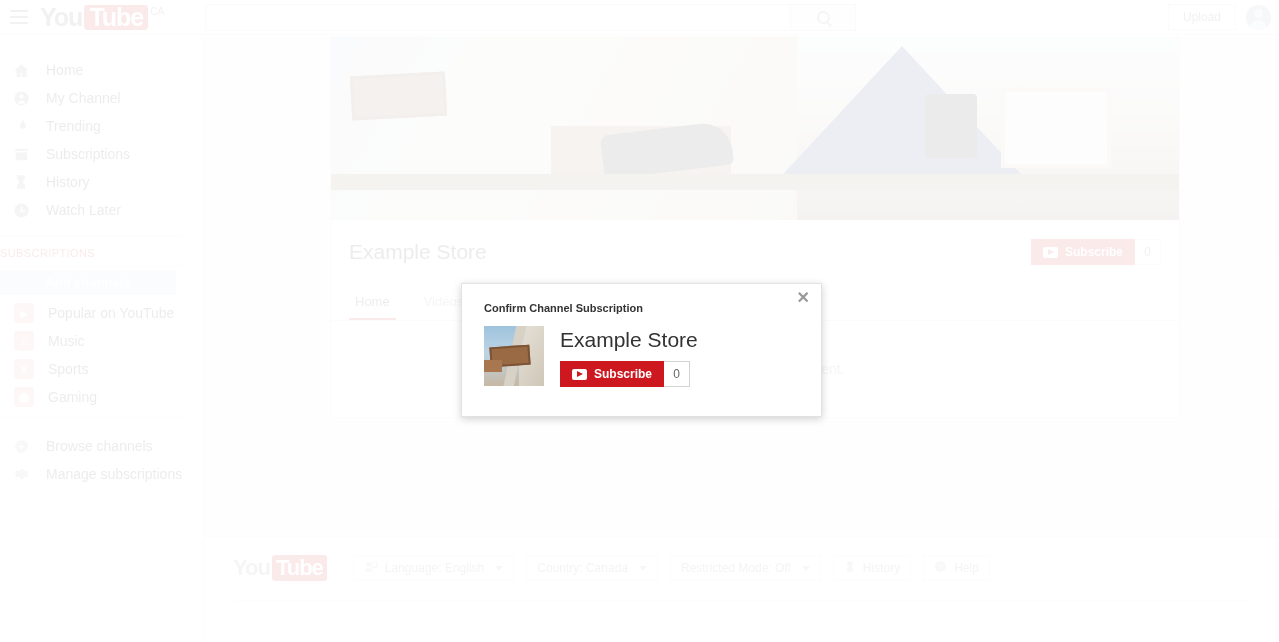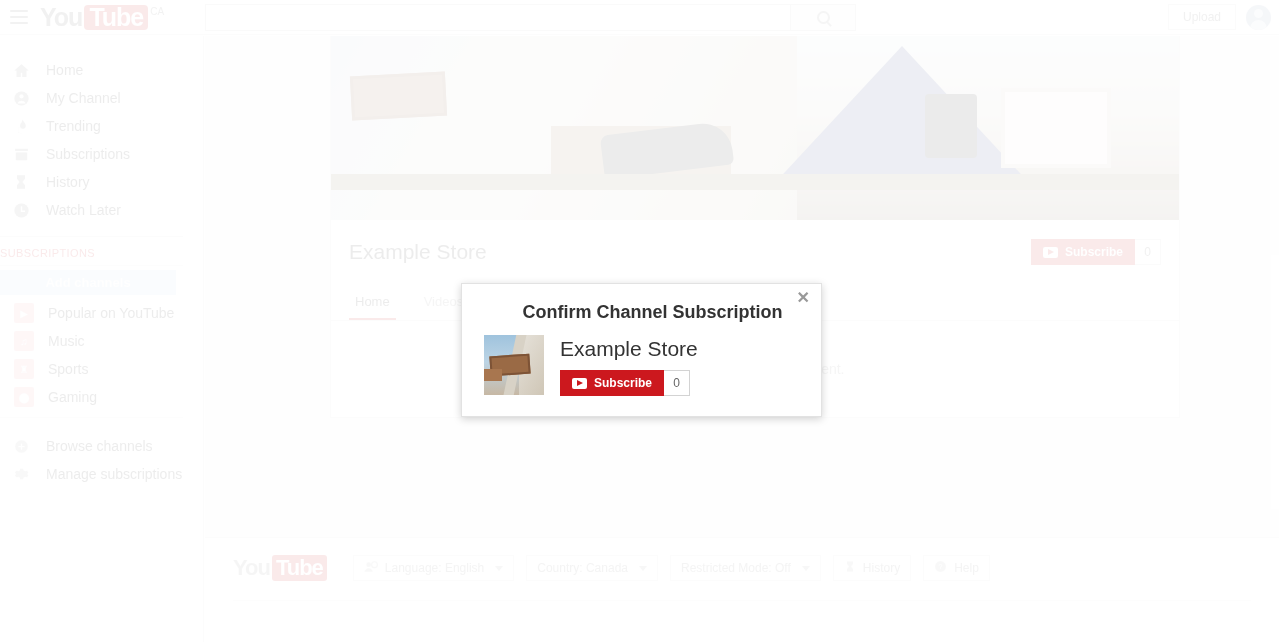--- a/index.html
+++ b/index.html
@@ -134,21 +134,21 @@
   .f-divider { position: absolute; left: 28px; right: 28px; top: 62px; height: 1px; background: #eee; }
 
   
   .modal {
     position: absolute; left: 461px; top: 283px; width: 361px; height: 134px;
     background: #fff; box-shadow: 0 2px 8px rgba(0,0,0,.18);
     border: 1px solid #e2e2e2;
   }
   .modal-close { position: absolute; right: 11px; top: 6px; font-size: 16px; color: #999;
     cursor: pointer; line-height: 1; font-weight: bold; }
-  .modal-title { font-size: 18px; font-weight: bold; color: #333; padding: 18px 0 0 22px; text-align: center; }
+  .modal-title { font-size: 11px; font-weight: bold; color: #333; padding: 18px 0 0 22px; }
   .modal-body { display: flex; align-items: flex-start; padding: 12px 0 0 22px; }
   .m-thumb { width: 60px; height: 60px; margin-right: 16px; position: relative; overflow: hidden;
     background: linear-gradient(180deg,#9fc3dd 0%, #bcd4e5 45%, #c7b8a4 100%); }
   .m-thumb .m-wall { position: absolute; right: 0; top: 0; width: 42%; height: 100%;
     background: linear-gradient(120deg,#e6e2da 0%, #cfc6b6 100%); }
   .m-thumb .m-beam { position: absolute; left: 26px; top: -8px; width: 10px; height: 76px;
     background: #d8d2c6; transform: rotate(12deg); }
   .m-thumb .m-sign { position: absolute; left: 6px; top: 20px; width: 40px; height: 20px;
     background: #9a6a45; border: 2px solid #7d5336; transform: rotate(-4deg); }
   .m-thumb .m-sign2 { position: absolute; left: 0px; top: 34px; width: 18px; height: 12px;

